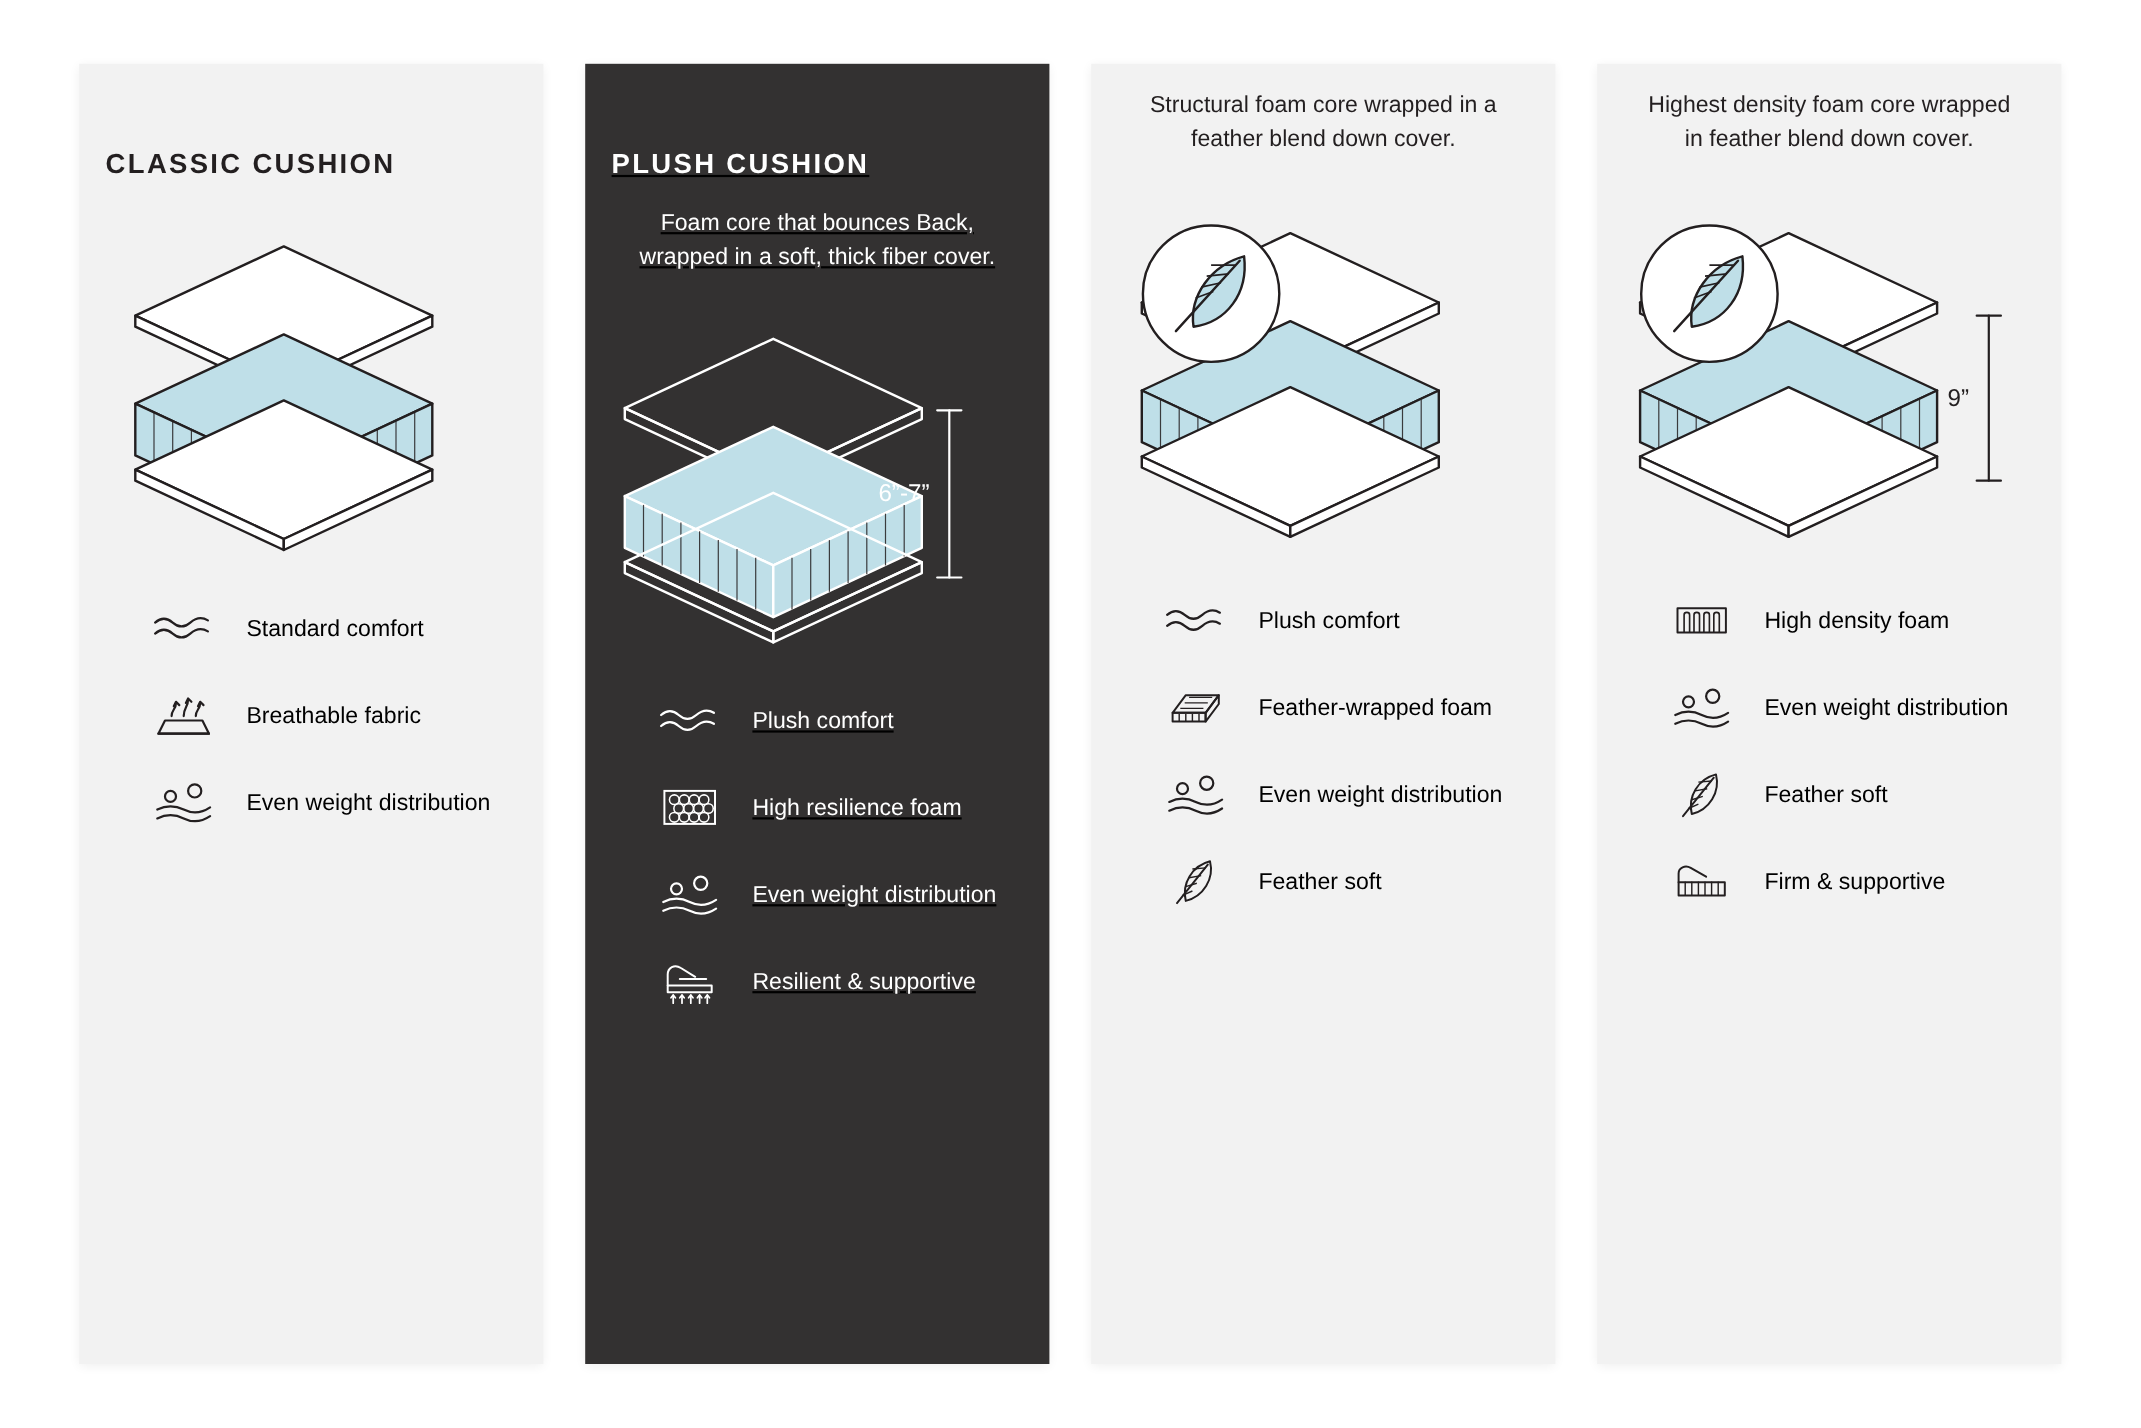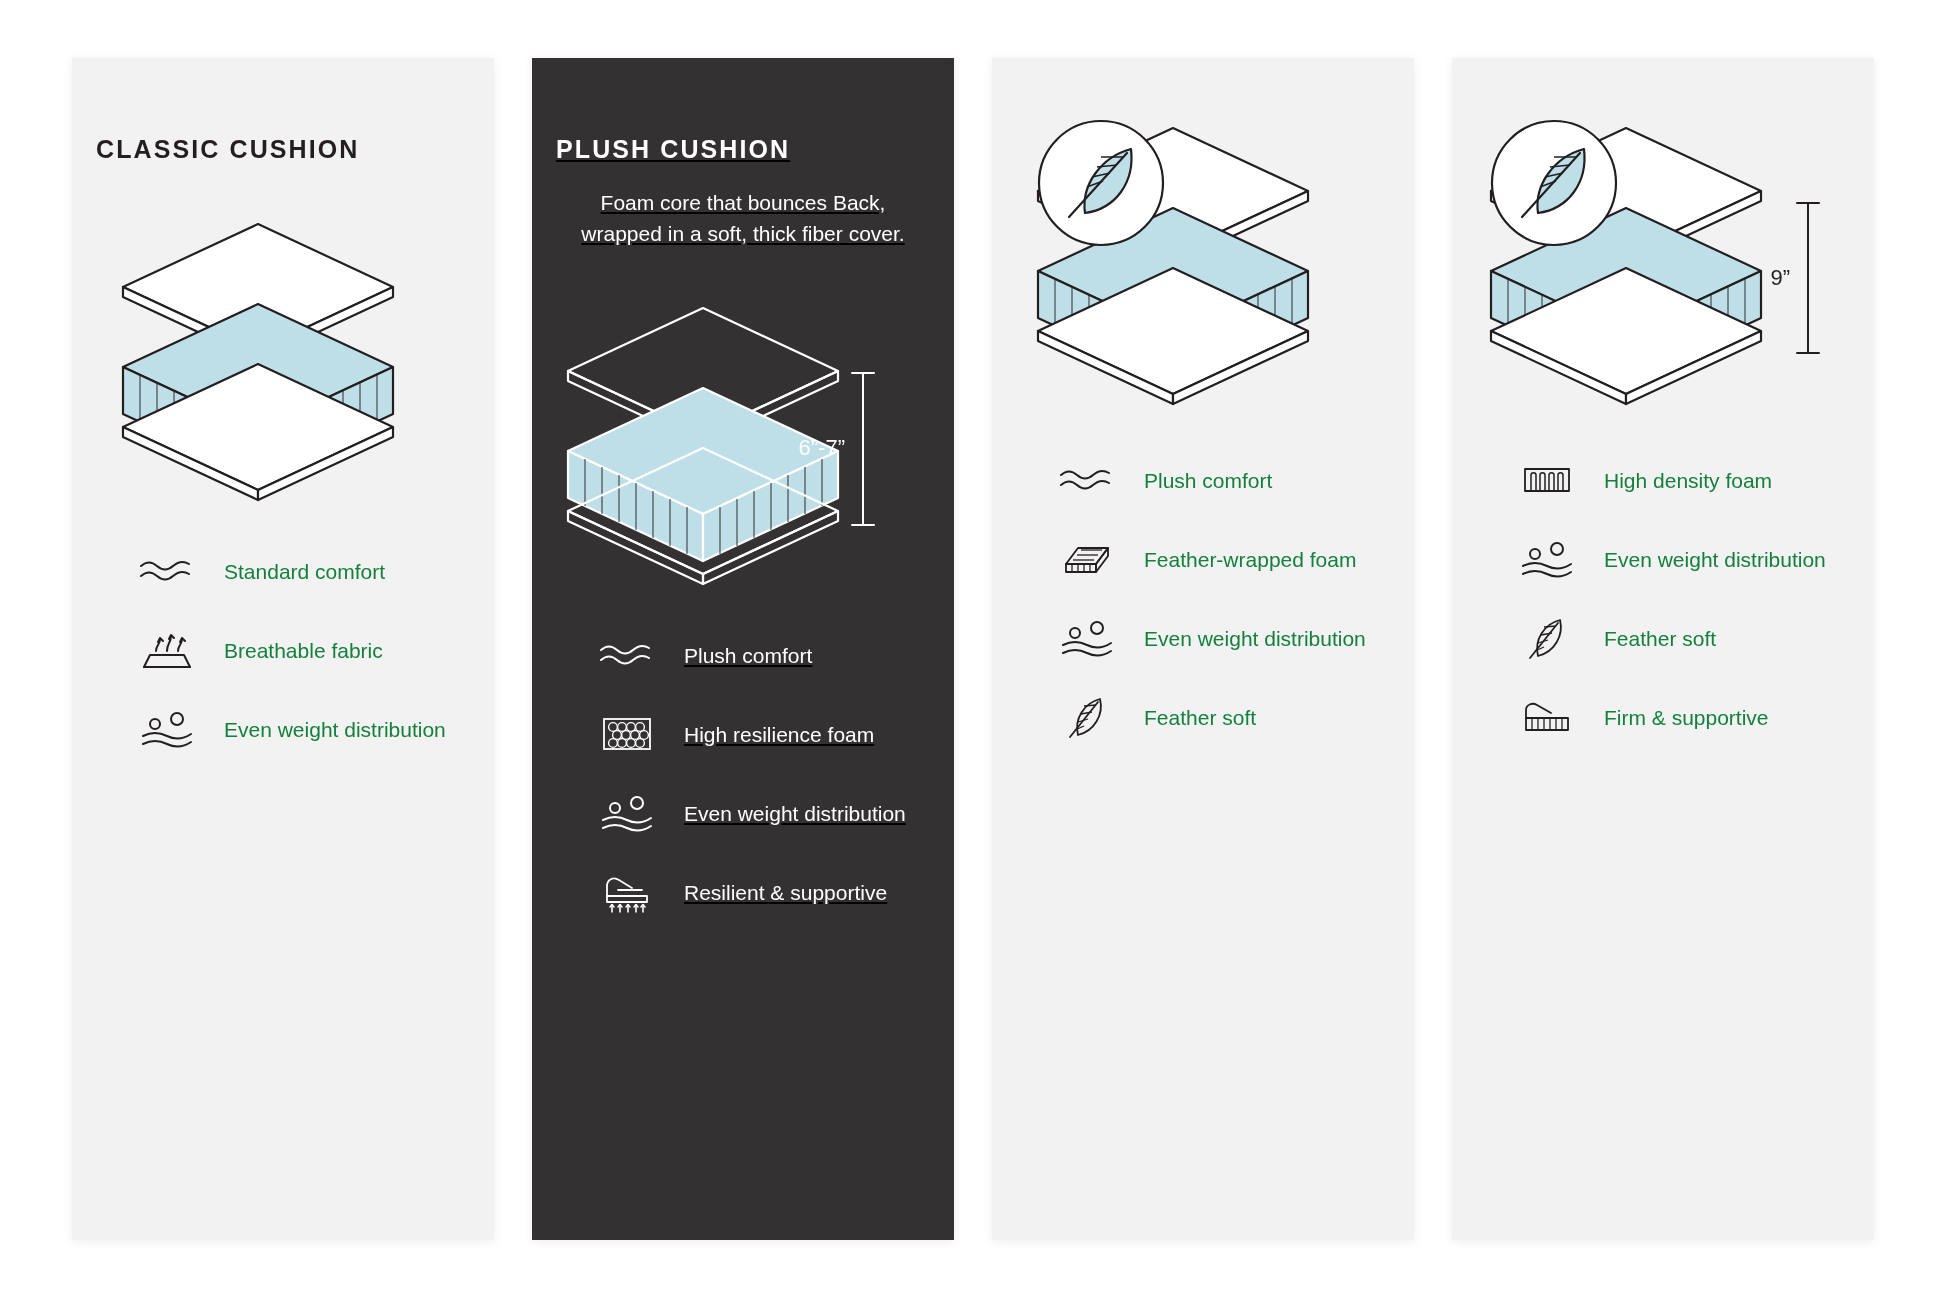--- a/index.html
+++ b/index.html
@@ -92,21 +92,21 @@
     width: 62px;
     min-width: 62px;
     height: 52px;
     display: flex;
     align-items: center;
     justify-content: center;
   }
   .feature-label {
     font-size: 21px;
     line-height: 29px;
-    color: #15803d;
+    color: #000000;
   }
   .card.dark .feature-label { color: #ffffff; }
 
   svg { display: block; }
 </style>
 </head>
 <body>
 
 <div class="board">
 
@@ -314,20 +314,21 @@
             </g>
               </g>
             </svg>
         </span>
         <span class="feature-label">Resilient &amp; supportive</span>
       </div>
     </div>
   </div>
 
   <div class="card">
+    <div class="card-desc">Structural foam core wrapped in a feather blend down cover.</div>
 
     <div class="art art-tall">
       <svg width="360" height="310" viewBox="0 0 360 310">
         <g fill="#ffffff" stroke="#231f20" stroke-width="2.2" stroke-linejoin="round">
           <polygon points="150,15 285,78 150,141 15,78"></polygon>
           <polygon points="15,78 15,88 150,151 150,141"></polygon>
           <polygon points="150,141 150,151 285,88 285,78"></polygon>
         </g>
         <g stroke="#231f20" stroke-width="2.2" stroke-linejoin="round">
           <polygon points="150,95 285,158 150,221 15,158" fill="#bfdfe8"></polygon>
@@ -430,20 +431,21 @@
             </g>
               </g>
             </svg>
         </span>
         <span class="feature-label">Feather soft</span>
       </div>
     </div>
   </div>
 
   <div class="card">
+    <div class="card-desc">Highest density foam core wrapped in feather blend down cover.</div>
 
     <div class="art art-tall">
       <svg width="370" height="310" viewBox="0 0 370 310">
         <g fill="#ffffff" stroke="#231f20" stroke-width="2.2" stroke-linejoin="round">
           <polygon points="148,15 283,78 148,141 13,78"></polygon>
           <polygon points="13,78 13,88 148,151 148,141"></polygon>
           <polygon points="148,141 148,151 283,88 283,78"></polygon>
         </g>
         <g stroke="#231f20" stroke-width="2.2" stroke-linejoin="round">
           <polygon points="148,95 283,158 148,221 13,158" fill="#bfdfe8"></polygon>

